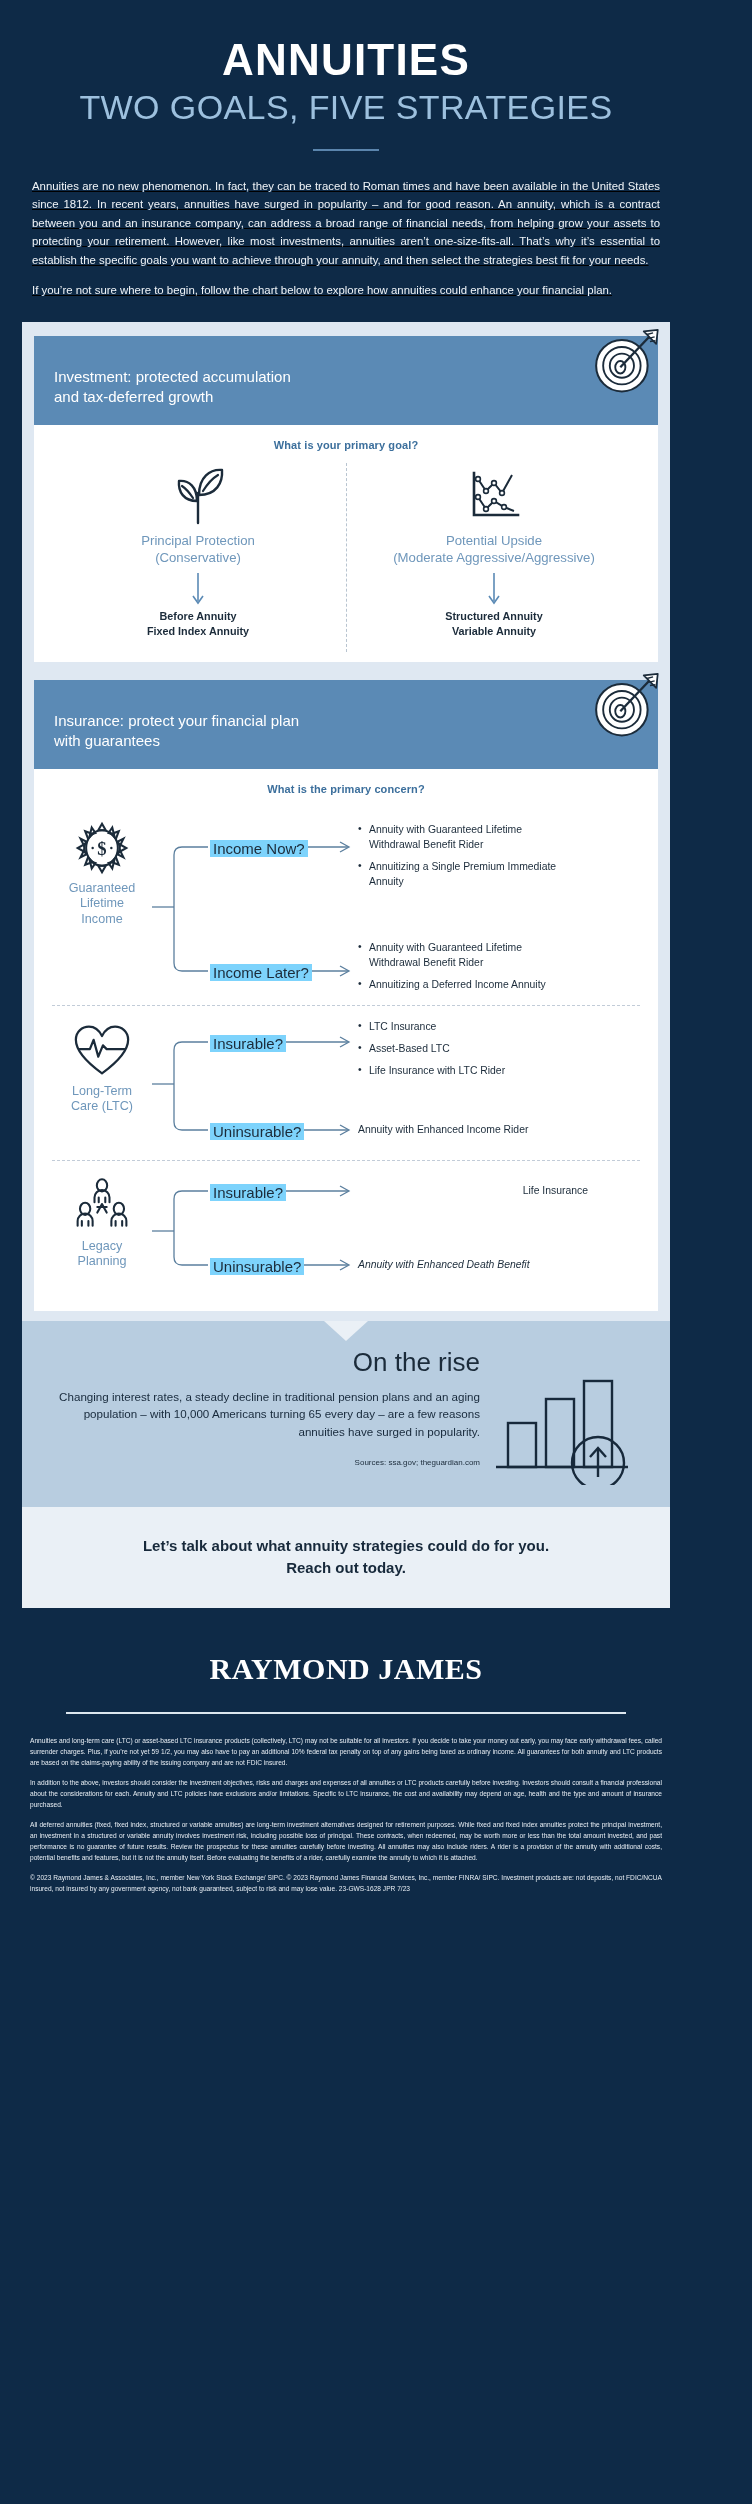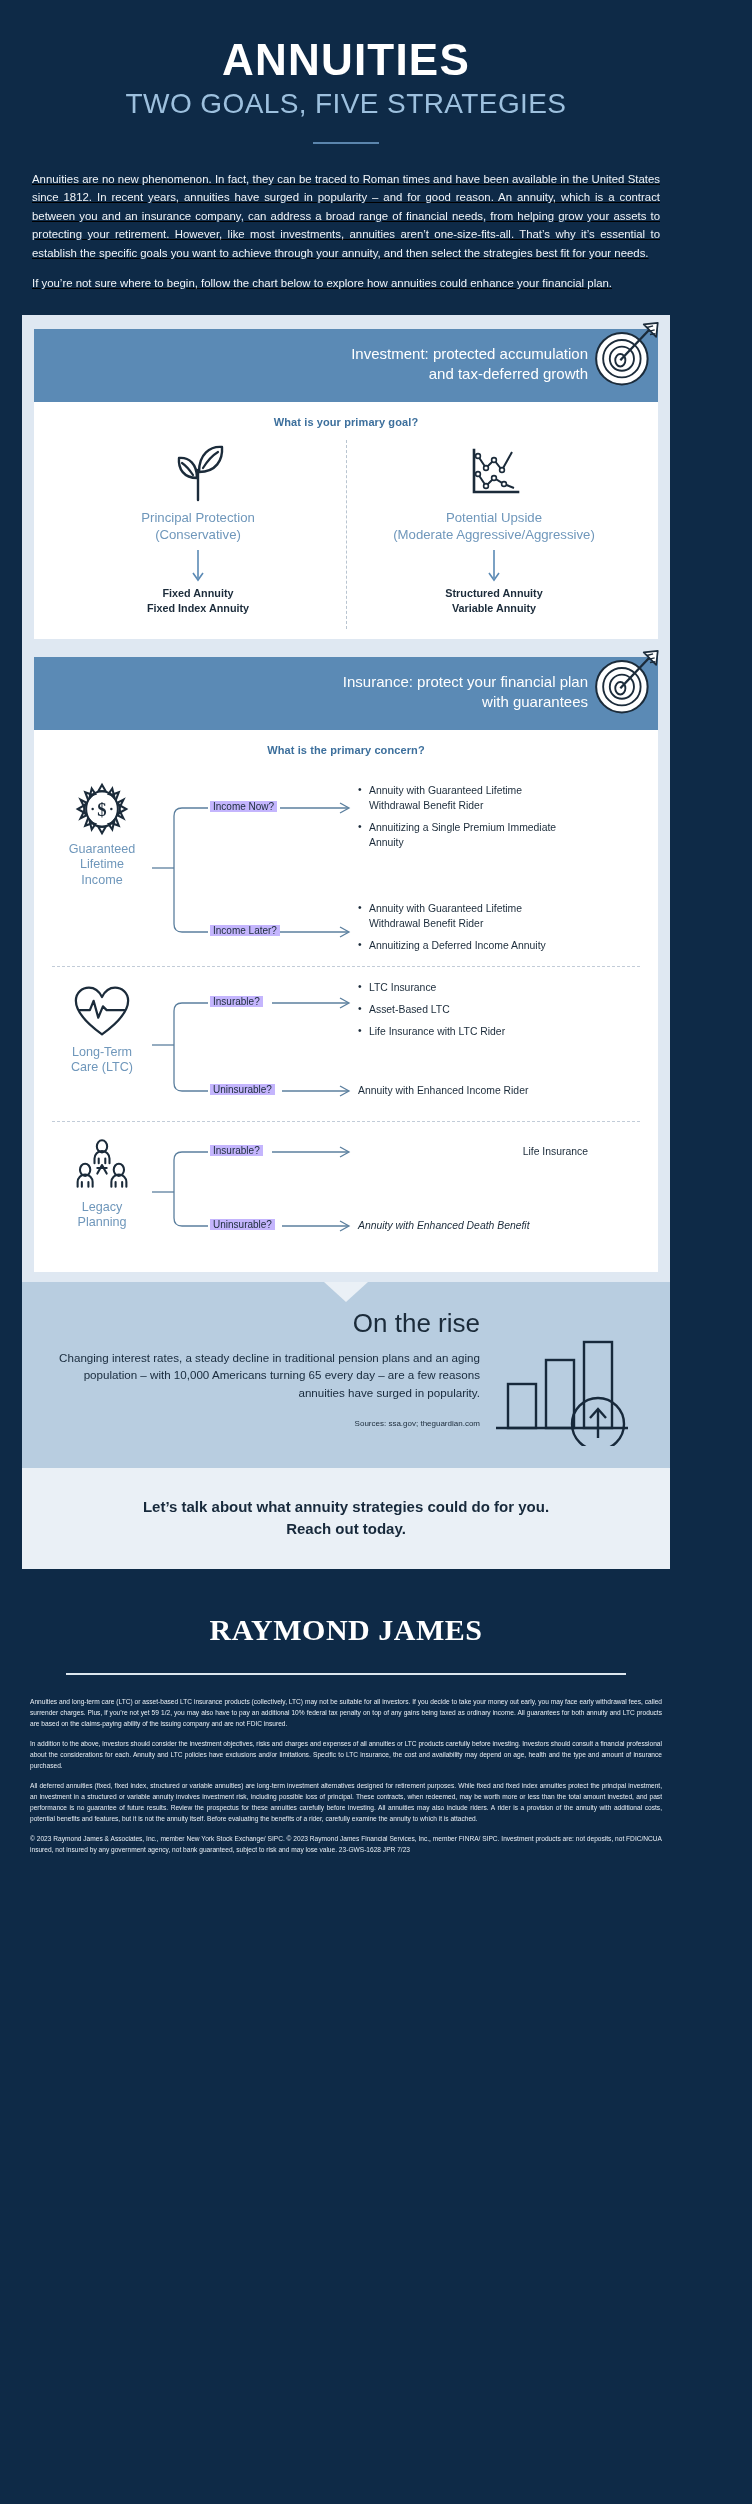--- a/index.html
+++ b/index.html
@@ -19,21 +19,21 @@
   
   .hero { padding: 38px 40px 0; text-align: center; }
   .hero-title {
     font-size: 44px;
     font-weight: 700;
     color: #ffffff;
     letter-spacing: 1.2px;
     line-height: 1.02;
   }
   .hero-sub {
-    font-size: 28px;
+    font-size: 34px;
     font-weight: 400;
     color: #9dc0de;
     letter-spacing: 0.4px;
     margin-top: 5px;
   }
   .hero-rule {
     width: 66px; height: 2px; background: #5b85ad;
     margin: 22px auto 0;
   }
 
@@ -56,22 +56,22 @@
   }
   .card-pad { padding: 14px 12px 10px; background:#dfe8f2;}
 
   
   .section { background: #ffffff; position: relative; margin-bottom: 0; }
   .section + .spacer { height: 18px; background:#dfe8f2; }
 
   .sec-head {
     background: #5b8ab5;
     color: #ffffff;
-    text-align: right;
-    padding: 15px 70px 17px 20px;
+    text-align: left;
+    padding: 31px 70px 17px 20px;
     font-size: 15px;
     line-height: 1.38;
     position: relative;
   }
   .sec-head .target-icon {
     position: absolute;
     right: -6px;
     top: -14px;
     width: 78px;
     height: 78px;
@@ -115,23 +115,23 @@
     width: 100px; text-align: center; flex: none; padding-top: 4px;
   }
   .ins-icon { height: 58px; display:flex; align-items:center; justify-content:center;}
   .ins-name {
     color: #6f97bb; font-size: 12.6px; line-height: 1.22; margin-top: 4px;
   }
   .ins-branch { flex: 1; position: relative; min-height: 120px; }
   .ins-branch svg { position: absolute; left: 0; top: 0; }
   .branch-label {
     position: absolute;
-    font-size: 10px;
+    font-size: 15px;
     color: #1b2b3a;
-    background: #c4b5fd;
+    background: #7dd3fc;
     padding: 0 3px;
     white-space: nowrap;
   }
   .outcome {
     position: absolute;
     font-size: 10.4px;
     color: #1b2b3a;
     line-height: 1.44;
     width: 215px;
   }
@@ -254,21 +254,21 @@
               <span>Principal Protection</span><br>
               <span>(Conservative)</span>
             </div>
             <div class="inv-arrow">
               <svg width="16" height="34" viewBox="0 0 16 34" style="margin:0 auto;">
                 <path d="M8 0 L8 28" stroke="#5b8ab5" stroke-width="1.6"></path>
                 <path d="M3 23 L8 30 L13 23" fill="none" stroke="#5b8ab5" stroke-width="1.6"></path>
               </svg>
             </div>
             <div class="inv-out">
-              <span>Fixed Annuity</span><br>
+              <span>Before Annuity</span><br>
               <span>Fixed Index Annuity</span>
             </div>
           </div>
 
           <div class="inv-col">
             <div class="inv-icon">
               <svg width="56" height="58" viewBox="0 0 56 58">
                 <path d="M8 6 L8 48 L52 48" stroke="#1b2b3a" stroke-width="2.6" fill="none" stroke-linecap="square"></path>
                 <polyline points="12,12 20,24 28,16 36,26 46,8" fill="none" stroke="#1b2b3a" stroke-width="2"></polyline>
                 <polyline points="12,30 20,42 28,34 38,40 48,44" fill="none" stroke="#1b2b3a" stroke-width="2"></polyline>

